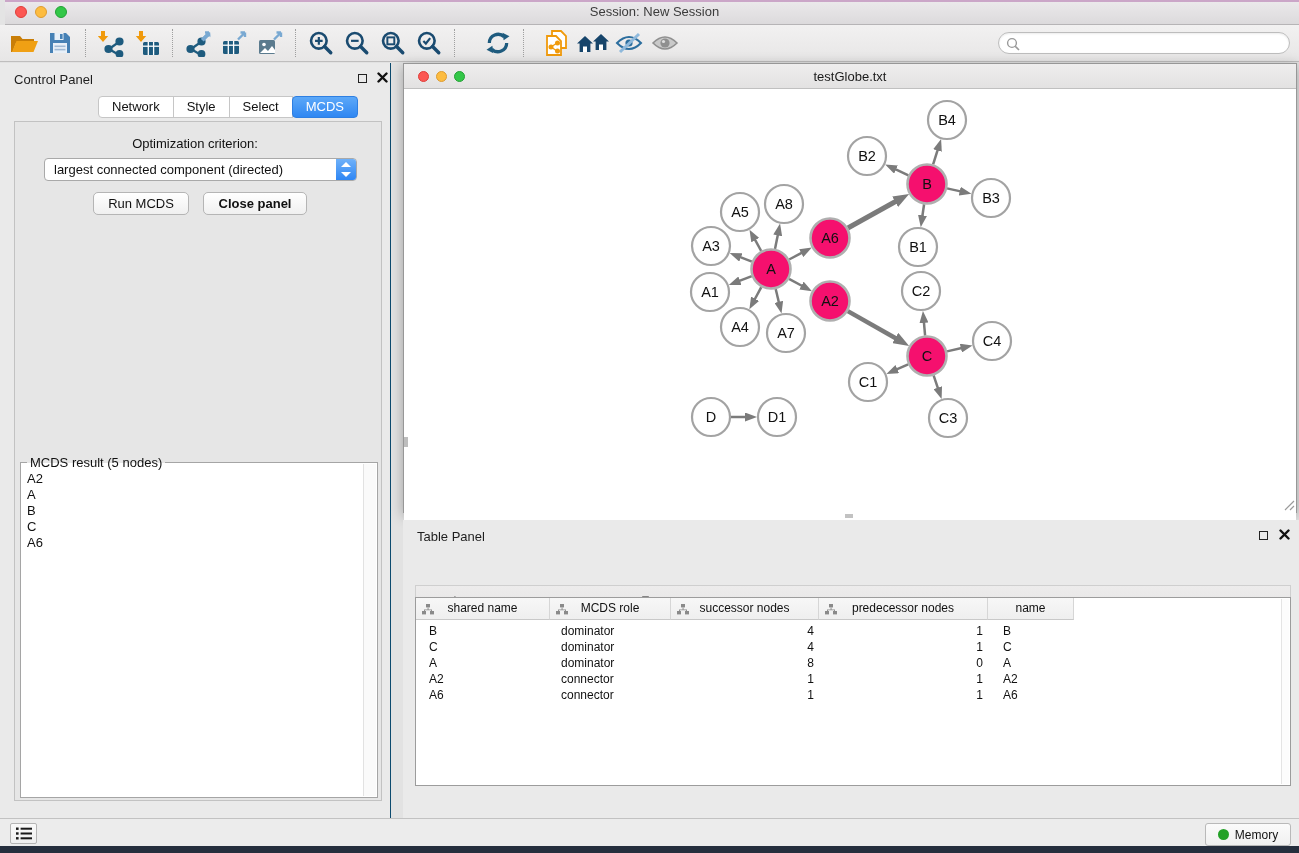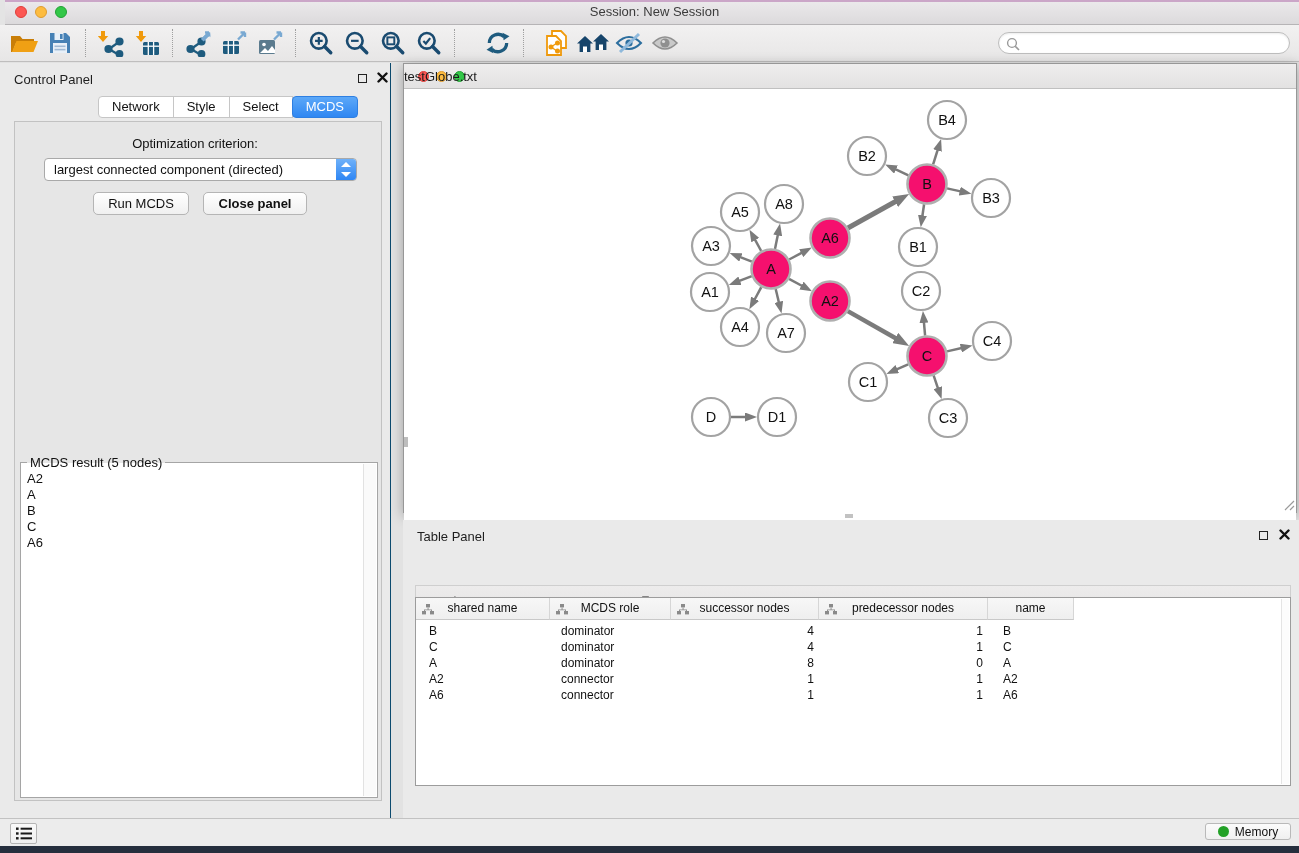--- a/index.html
+++ b/index.html
@@ -62,21 +62,21 @@
   .result-list { position:absolute; left:6px; top:8px; font-size:13px; color:#111; line-height:16px; }
   .result-scroll { position:absolute; right:1px; top:1px; bottom:1px; width:13px; background:#FAFAFA; border-left:1px solid #E2E2E2; }
 
   
   .network-window { position:absolute; left:403px; top:1px; width:894px; height:450px; background:#fff; border:1px solid #979797; box-shadow:0 3px 12px rgba(0,0,0,.30); }
   .nw-titlebar { position:absolute; left:0; top:0; right:0; height:25px; background:linear-gradient(#EFEEEE,#E3E2E2); border-bottom:1px solid #C0C0C0; }
   .nw-dot { position:absolute; top:7px; width:11px; height:11px; border-radius:50%; }
   .nw-red { left:14px; background:#FC5753; border:1px solid #DF3E3A; }
   .nw-yellow { left:32px; background:#FDBC40; border:1px solid #DE9C30; }
   .nw-green { left:50px; background:#33C748; border:1px solid #23A135; }
-  .nw-title { position:absolute; top:5px; left:0; right:0; text-align:left; font-size:13px; color:#1B1B1B; }
+  .nw-title { position:absolute; top:5px; left:0; right:0; text-align:center; font-size:13px; color:#1B1B1B; }
   .nw-canvas { position:absolute; left:0; top:25px; width:892px; height:497px; background:#fff; }
   .nw-grip { position:absolute; right:1px; bottom:1px; }
   .nw-vthumb { position:absolute; left:0px; top:348px; width:4px; height:10px; background:#BDBDBD; }
   .gap-hthumb { position:absolute; left:845px; top:452px; width:8px; height:4px; background:#C2C2C2; }
 
   
   .table-panel { position:absolute; left:403px; top:458px; width:896px; height:298px; background:#EAEAEA; }
   .tp-float { left:856px; } .tp-close { left:876px; }
   .tp-toolbar { position:absolute; left:12px; top:32px; width:876px; height:42px; background:linear-gradient(#EDECEC,#E0DFDF); border:1px solid #CFCFCF; display:flex; align-items:center; padding-left:20px;margin-top:33px; }
   .tp-ibtn { background:none; border:none; width:38px; height:34px; display:flex; align-items:center; justify-content:center; cursor:default; }
@@ -97,21 +97,21 @@
   .tp-tabs { position:absolute; left:269px; top:330px; display:flex; height:24px; }
   .tp-tabs .seg { background:#fff; border:1px solid #BEBEBE; font-size:13px; color:#111; line-height:22px; padding:0 14px; }
   .tp-tabs .seg + .seg { margin-left:-1px; }
   .tp-tabs .seg:first-child { border-radius:6px 0 0 6px; }
   .tp-tabs .seg:last-child { border-radius:0 6px 6px 0; }
   .tp-tabs .seg.active { background:linear-gradient(#5CA8F8,#2F87F2); border-color:#2E7FE2; color:#fff; }
 
   
   .statusbar { position:absolute; left:0; top:818px; width:1299px; height:28px; background:#ECECEC; border-top:1px solid #C2C2C2; }
   .list-btn { position:absolute; left:10px; top:4px; width:27px; height:21px; background:linear-gradient(#FAFAFA,#EFEFEF); border:1px solid #B5B5B5; border-radius:2px; display:flex; align-items:center; justify-content:center; }
-  .memory-btn { position:absolute; right:8px; top:4px; width:86px; height:17px; background:linear-gradient(#FBFBFB,#F0F0F0); border:1px solid #B9B9B9; border-radius:3px; display:flex; align-items:center; justify-content:center; gap:6px; font-size:12px; color:#111; }
+  .memory-btn { position:absolute; right:8px; top:4px; width:86px; height:23px; background:linear-gradient(#FBFBFB,#F0F0F0); border:1px solid #B9B9B9; border-radius:3px; display:flex; align-items:center; justify-content:center; gap:6px; font-size:12px; color:#111; }
   .memdot { width:11px; height:11px; border-radius:50%; background:#23A127; }
 
   .desktop-strip { position:absolute; left:0; top:846px; width:1299px; height:7px; background:#252E3D; }
 </style>
 </head>
 <body>
 
 <div class="titlebar">
   <span class="tl-dot tl-red"></span>
   <span class="tl-dot tl-yellow"></span>

